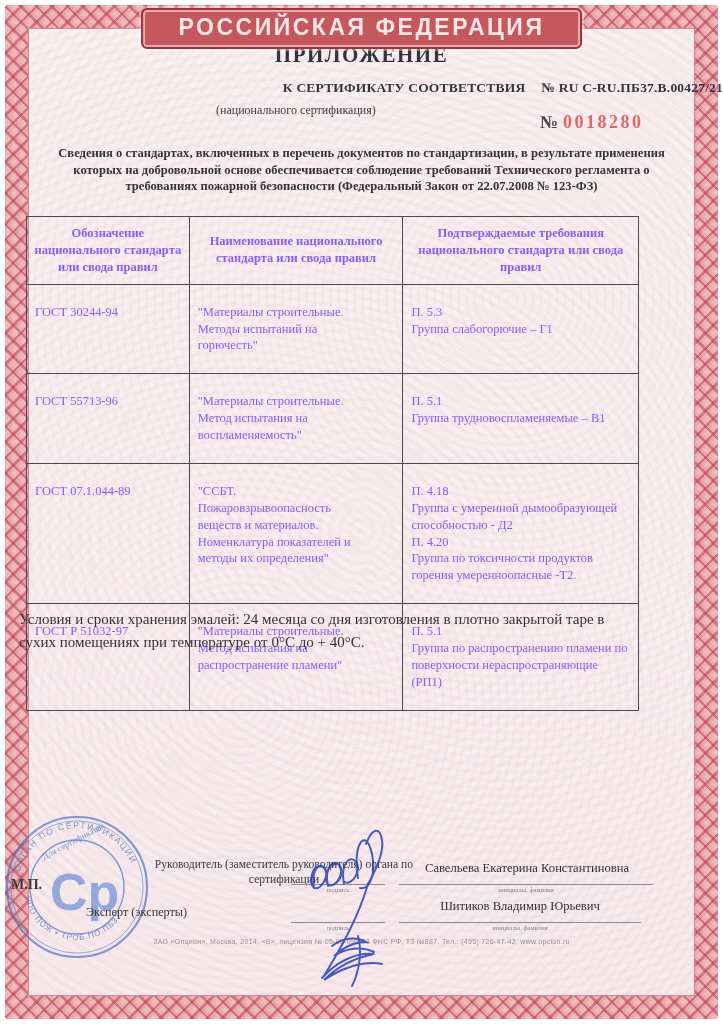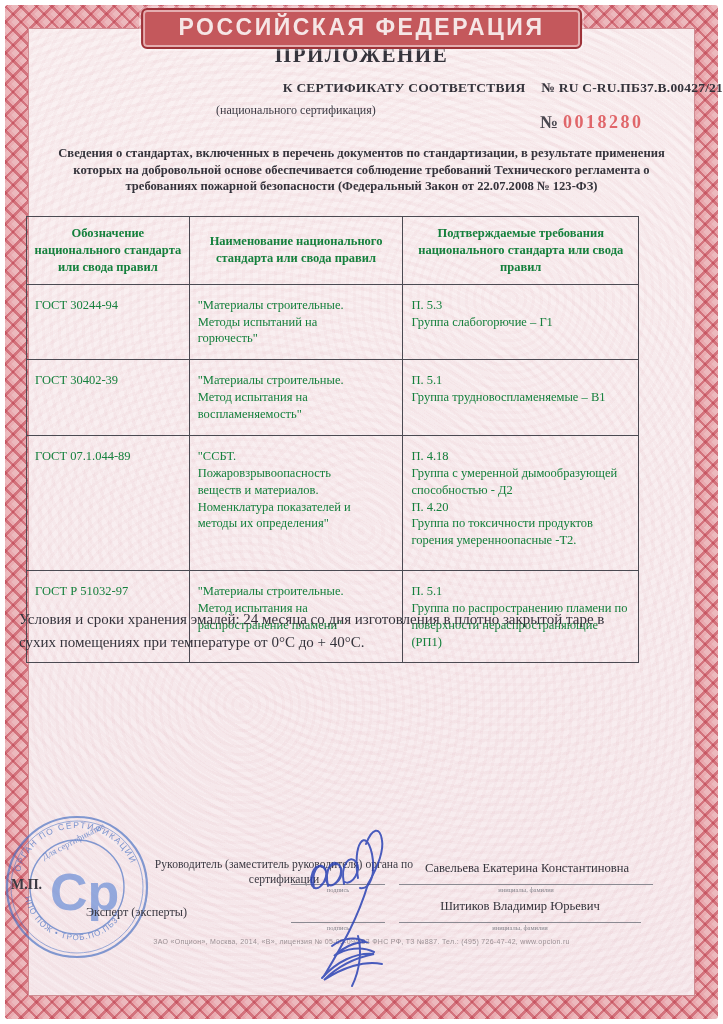--- a/index.html
+++ b/index.html
@@ -51,22 +51,22 @@
   .form-number .nsign { color:#4a4850; font-weight:bold; }
   .form-number .digits { color:#e0666a; font-weight:bold; letter-spacing:2.5px; margin-left:5px; }
   
   .intro {
     position:absolute; top:145px; left:50%; transform:translateX(-50%);
     width:612px; text-align:center; font-weight:bold; font-size:12.6px;
     line-height:1.32; color:#34333b;
   }
   
   .std-table { position:absolute; top:216px; left:26px; width:613px;
-    border-collapse:collapse; font-size:12.5px; color:#15803d; }
-  .std-table th, .std-table td { border:1.5px solid #4b4a52; padding:12px 8px; vertical-align:top; line-height:1.35; }
+    border-collapse:collapse; font-size:12.5px; color:#8b5cf6; }
+  .std-table th, .std-table td { border:1.5px solid #4b4a52; padding:19px 8px; vertical-align:top; line-height:1.35; }
   .std-table th { font-weight:bold; text-align:center; vertical-align:middle; padding:8px 6px; }
   .pre { white-space:pre-line; }
   
   .storage-note { position:absolute; top:608px; left:19px; width:606px;
     font-size:15px; line-height:1.5; color:#34333b; }
   
   .mp { position:absolute; top:877px; left:11px; font-weight:bold; font-size:14px; color:#3a3942; z-index:3; }
   .stamp { position:absolute; top:812px; left:2px; width:150px; height:150px; z-index:2; opacity:.85; }
   .role-head { position:absolute; top:857px; left:140px; width:288px; text-align:center;
     font-size:11.6px; line-height:1.3; color:#3a3942; z-index:3; }
@@ -125,21 +125,21 @@
       </tr>
       <tr style="height:57px">
         <td class="pre">ГОСТ 30244-94</td>
         <td class="pre">"Материалы строительные.
 Методы испытаний на
 горючесть"</td>
         <td class="pre">П. 5.3
 Группа слабогорючие – Г1</td>
       </tr>
       <tr style="height:55px">
-        <td class="pre">ГОСТ 30402-39</td>
+        <td class="pre">ГОСТ 55713-96</td>
         <td class="pre">"Материалы строительные.
 Метод испытания на
 воспламеняемость"</td>
         <td class="pre">П. 5.1
 Группа трудновоспламеняемые – В1</td>
       </tr>
       <tr style="height:135px">
         <td class="pre">ГОСТ 07.1.044-89</td>
         <td class="pre">"ССБТ.
 Пожаровзрывоопасность

